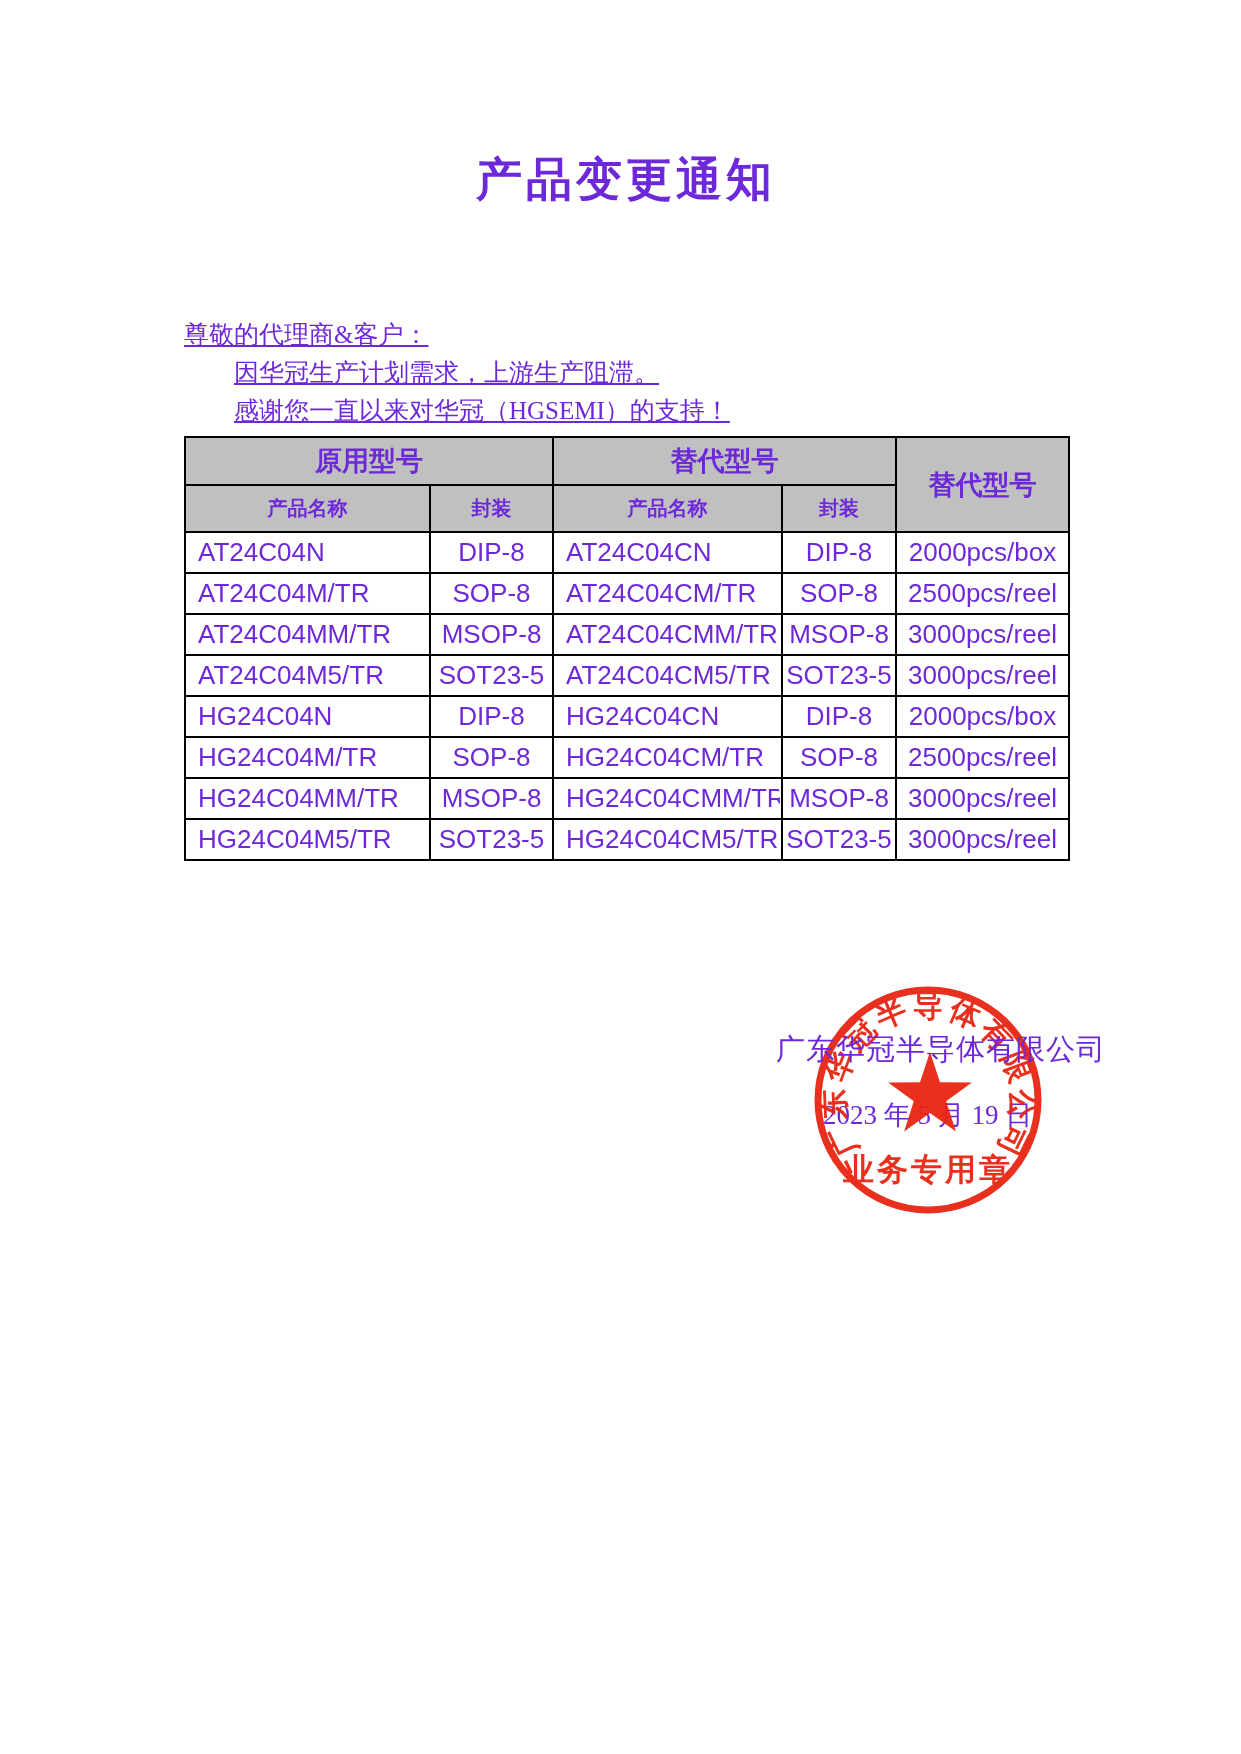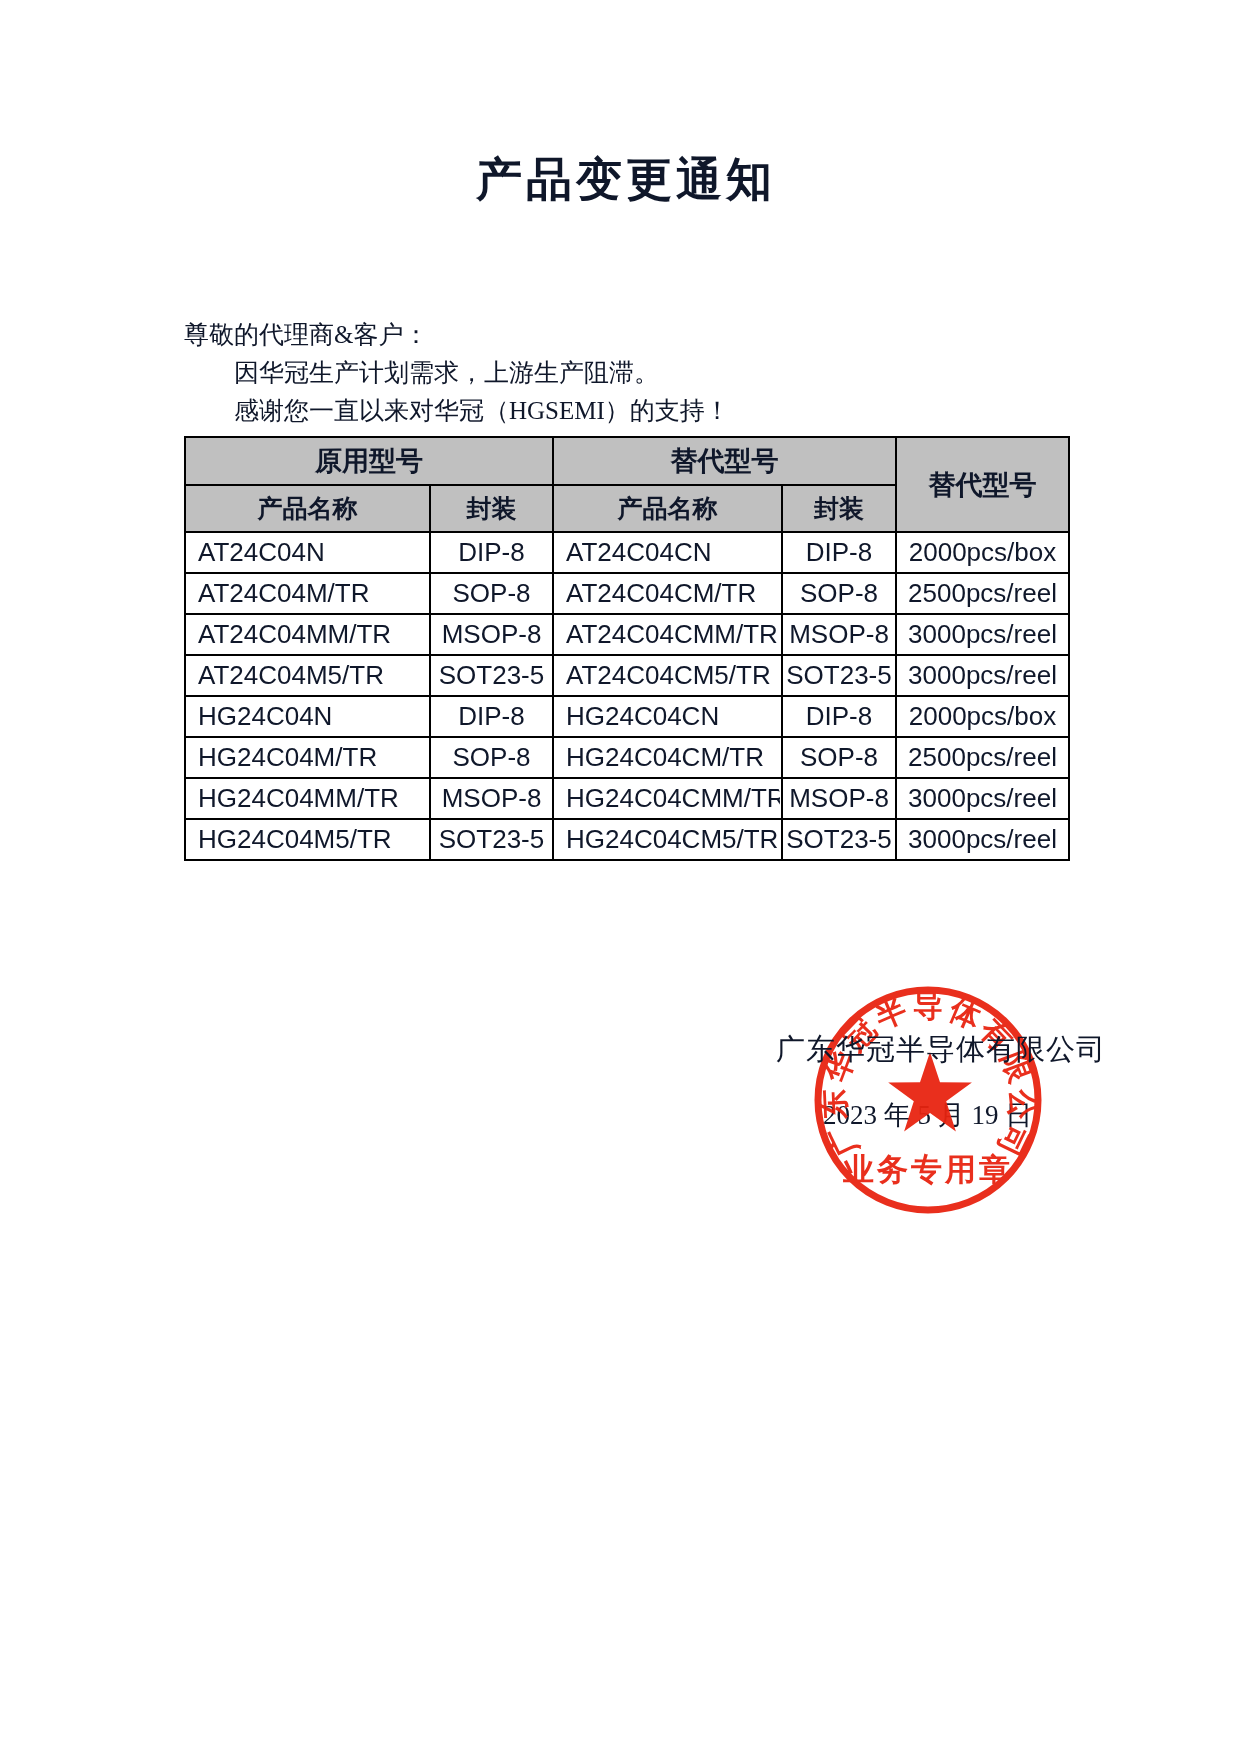--- a/index.html
+++ b/index.html
@@ -3,33 +3,33 @@
 <meta charset="utf-8">
 <style>
   html,body{margin:0;padding:0;background:#888;}
   .page{
     position:relative;
     width:1241px;height:1754px;
     margin:0 auto;
     background:#ffffff;
     overflow:hidden;
     font-family:"Liberation Serif", serif;
-    color:#0f172a;
+    color:#6d28d9;
   }
   .content{width:884px;margin-left:184px;}
   .doc-title{
     margin:148px 0 0 0;
     font-family:"Liberation Sans", sans-serif;
     font-weight:bold;
     font-size:46px;
     letter-spacing:4px;
     text-align:center;
     line-height:62px;
   }
-  .body-text{margin-top:106px;font-size:25px;line-height:38px;}
+  .body-text{margin-top:106px;font-size:25px;line-height:38px;text-decoration:underline;}
   .body-text p{margin:0;}
   .indent{text-indent:2em;}
   .main-para{text-indent:2em;text-align:justify;}
   table.change-table{
     margin-top:6px;
     border-collapse:collapse;
     width:884px;
     table-layout:fixed;
   }
   .change-table th,.change-table td{
@@ -37,21 +37,21 @@
     overflow:hidden;
     white-space:nowrap;
   }
   .change-table th{
     background:#c0c0c0;
     font-family:"Liberation Sans", sans-serif;
     font-weight:bold;
     text-align:center;
   }
   .th-group{font-size:27px;height:44px;}
-  .th-sub{font-size:25px;height:43px;margin-left:36px;}
+  .th-sub{font-size:20px;height:43px;margin-left:36px;}
   .change-table td{
     font-family:"Liberation Sans", sans-serif;
     font-size:26px;
     height:37px;
     text-align:center;
     border-radius:17px;
   }
   .change-table td.col-name{text-align:left;padding-left:12px;}
   
   .sig-company{

